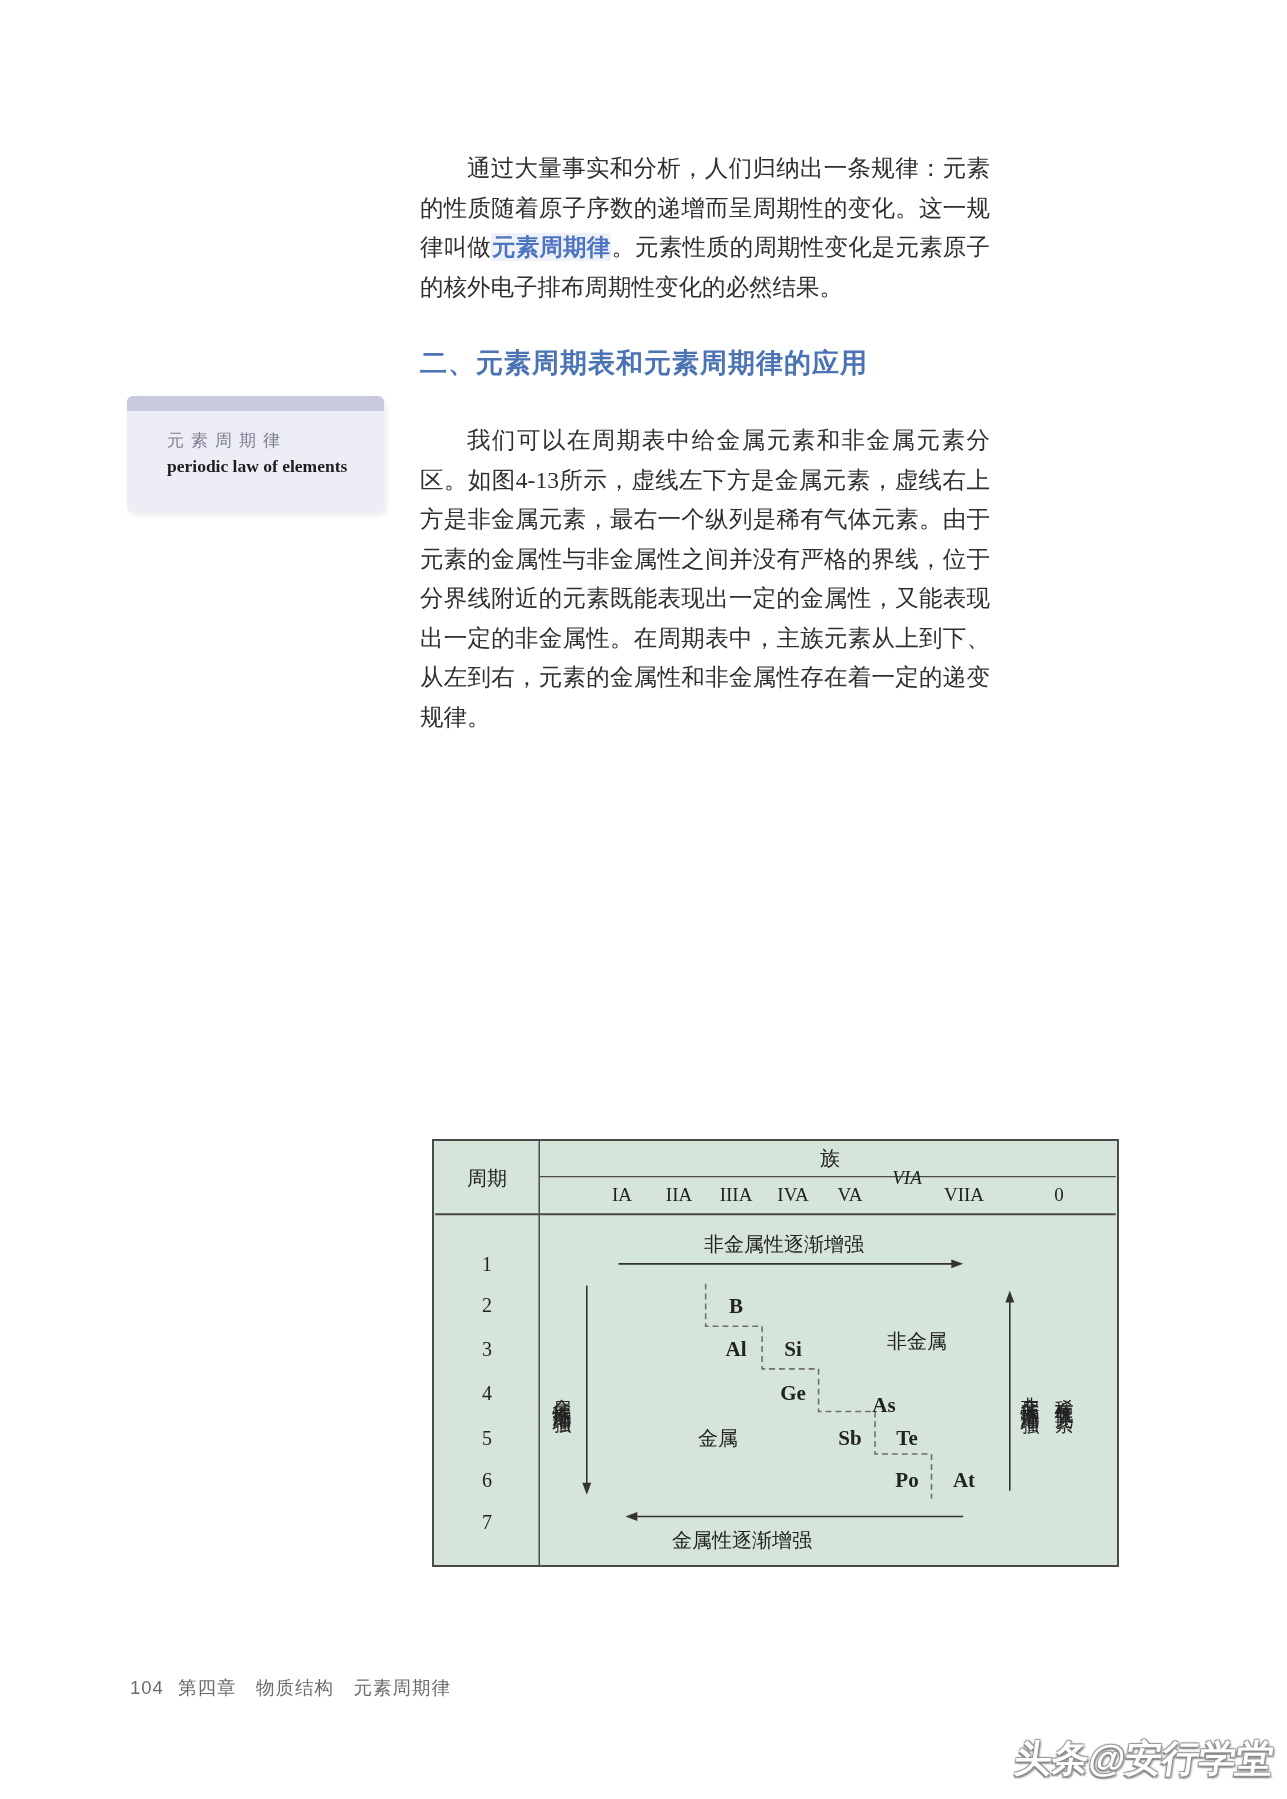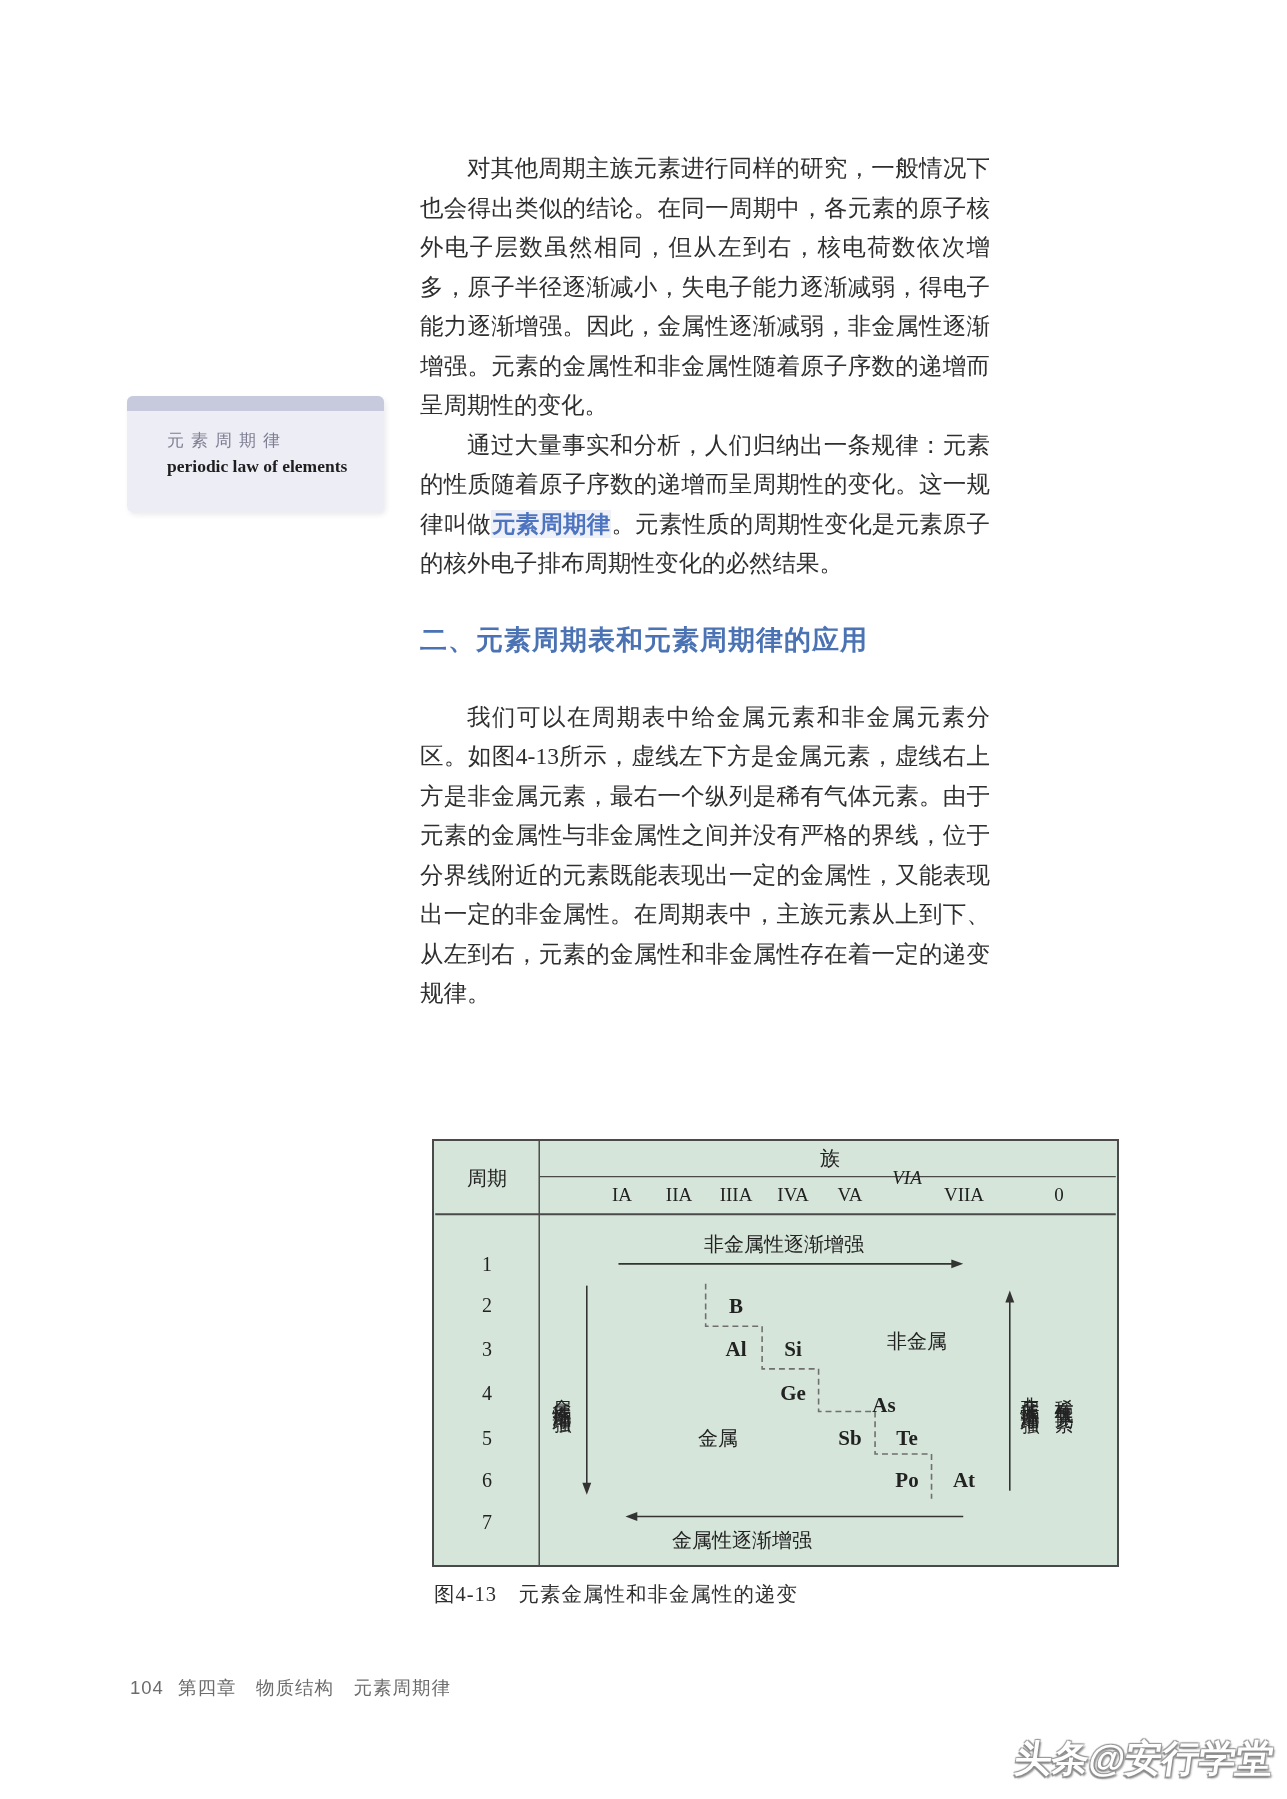--- a/index.html
+++ b/index.html
@@ -89,21 +89,20 @@
 
 <div class="page">
 
   <div class="term-box">
     <div class="bar"></div>
     <span class="cn">元素周期律</span>
     <span class="en">periodic law of elements</span>
   </div>
 
   <div class="text-col">
-    <p>对其他周期主族元素进行同样的研究，一般情况下也会得出类似的结论。在同一周期中，各元素的原子核外电子层数虽然相同，但从左到右，核电荷数依次增多，原子半径逐渐减小，失电子能力逐渐减弱，得电子能力逐渐增强。因此，金属性逐渐减弱，非金属性逐渐增强。元素的金属性和非金属性随着原子序数的递增而呈周期性的变化。</p>
     <p><span>通过大量事实和分析，人们归纳出一条规律：元素的性质随着原子序数的递增而呈周期性的变化。这一规律叫做</span><span class="term-highlight">元素周期律</span><span>。元素性质的周期性变化是元素原子的核外电子排布周期性变化的必然结果。</span></p>
     <h2 class="section-heading">二、元素周期表和元素周期律的应用</h2>
     <p>我们可以在周期表中给金属元素和非金属元素分区。如图4-13所示，虚线左下方是金属元素，虚线右上方是非金属元素，最右一个纵列是稀有气体元素。由于元素的金属性与非金属性之间并没有严格的界线，位于分界线附近的元素既能表现出一定的金属性，又能表现出一定的非金属性。在周期表中，主族元素从上到下、从左到右，元素的金属性和非金属性存在着一定的递变规律。</p>
   </div>
 
   <div class="figure">
     <svg viewBox="0 0 687 428">
 
       <line x1="105" y1="0" x2="105" y2="428" stroke="#4a4a4a" stroke-width="1.5"></line>
       <line x1="105" y1="36" x2="687" y2="36" stroke="#4a4a4a" stroke-width="1.2"></line>
@@ -157,21 +156,20 @@
     <span class="fig-label elem" style="left:302px; top:208px;">Al</span>
     <span class="fig-label elem" style="left:359px; top:208px;">Si</span>
     <span class="fig-label elem" style="left:359px; top:252px;text-align:right;">Ge</span>
     <span class="fig-label elem" style="left:416px; top:264px;margin-left:34px;">As</span>
     <span class="fig-label elem" style="left:416px; top:297px;text-align:right;">Sb</span>
     <span class="fig-label elem" style="left:473px; top:297px;">Te</span>
     <span class="fig-label elem" style="left:473px; top:339px;">Po</span>
     <span class="fig-label elem" style="left:530px; top:339px;">At</span>
   </div>
 
-  <div class="fig-caption">图4-13　元素金属性和非金属性的递变</div>
 
   <div class="footer">
     <span class="pgnum">104</span><span>第四章　物质结构　元素周期律</span>
   </div>
 
   <div class="watermark">头条@安行学堂</div>
 
 </div>
 
 </body></html>

